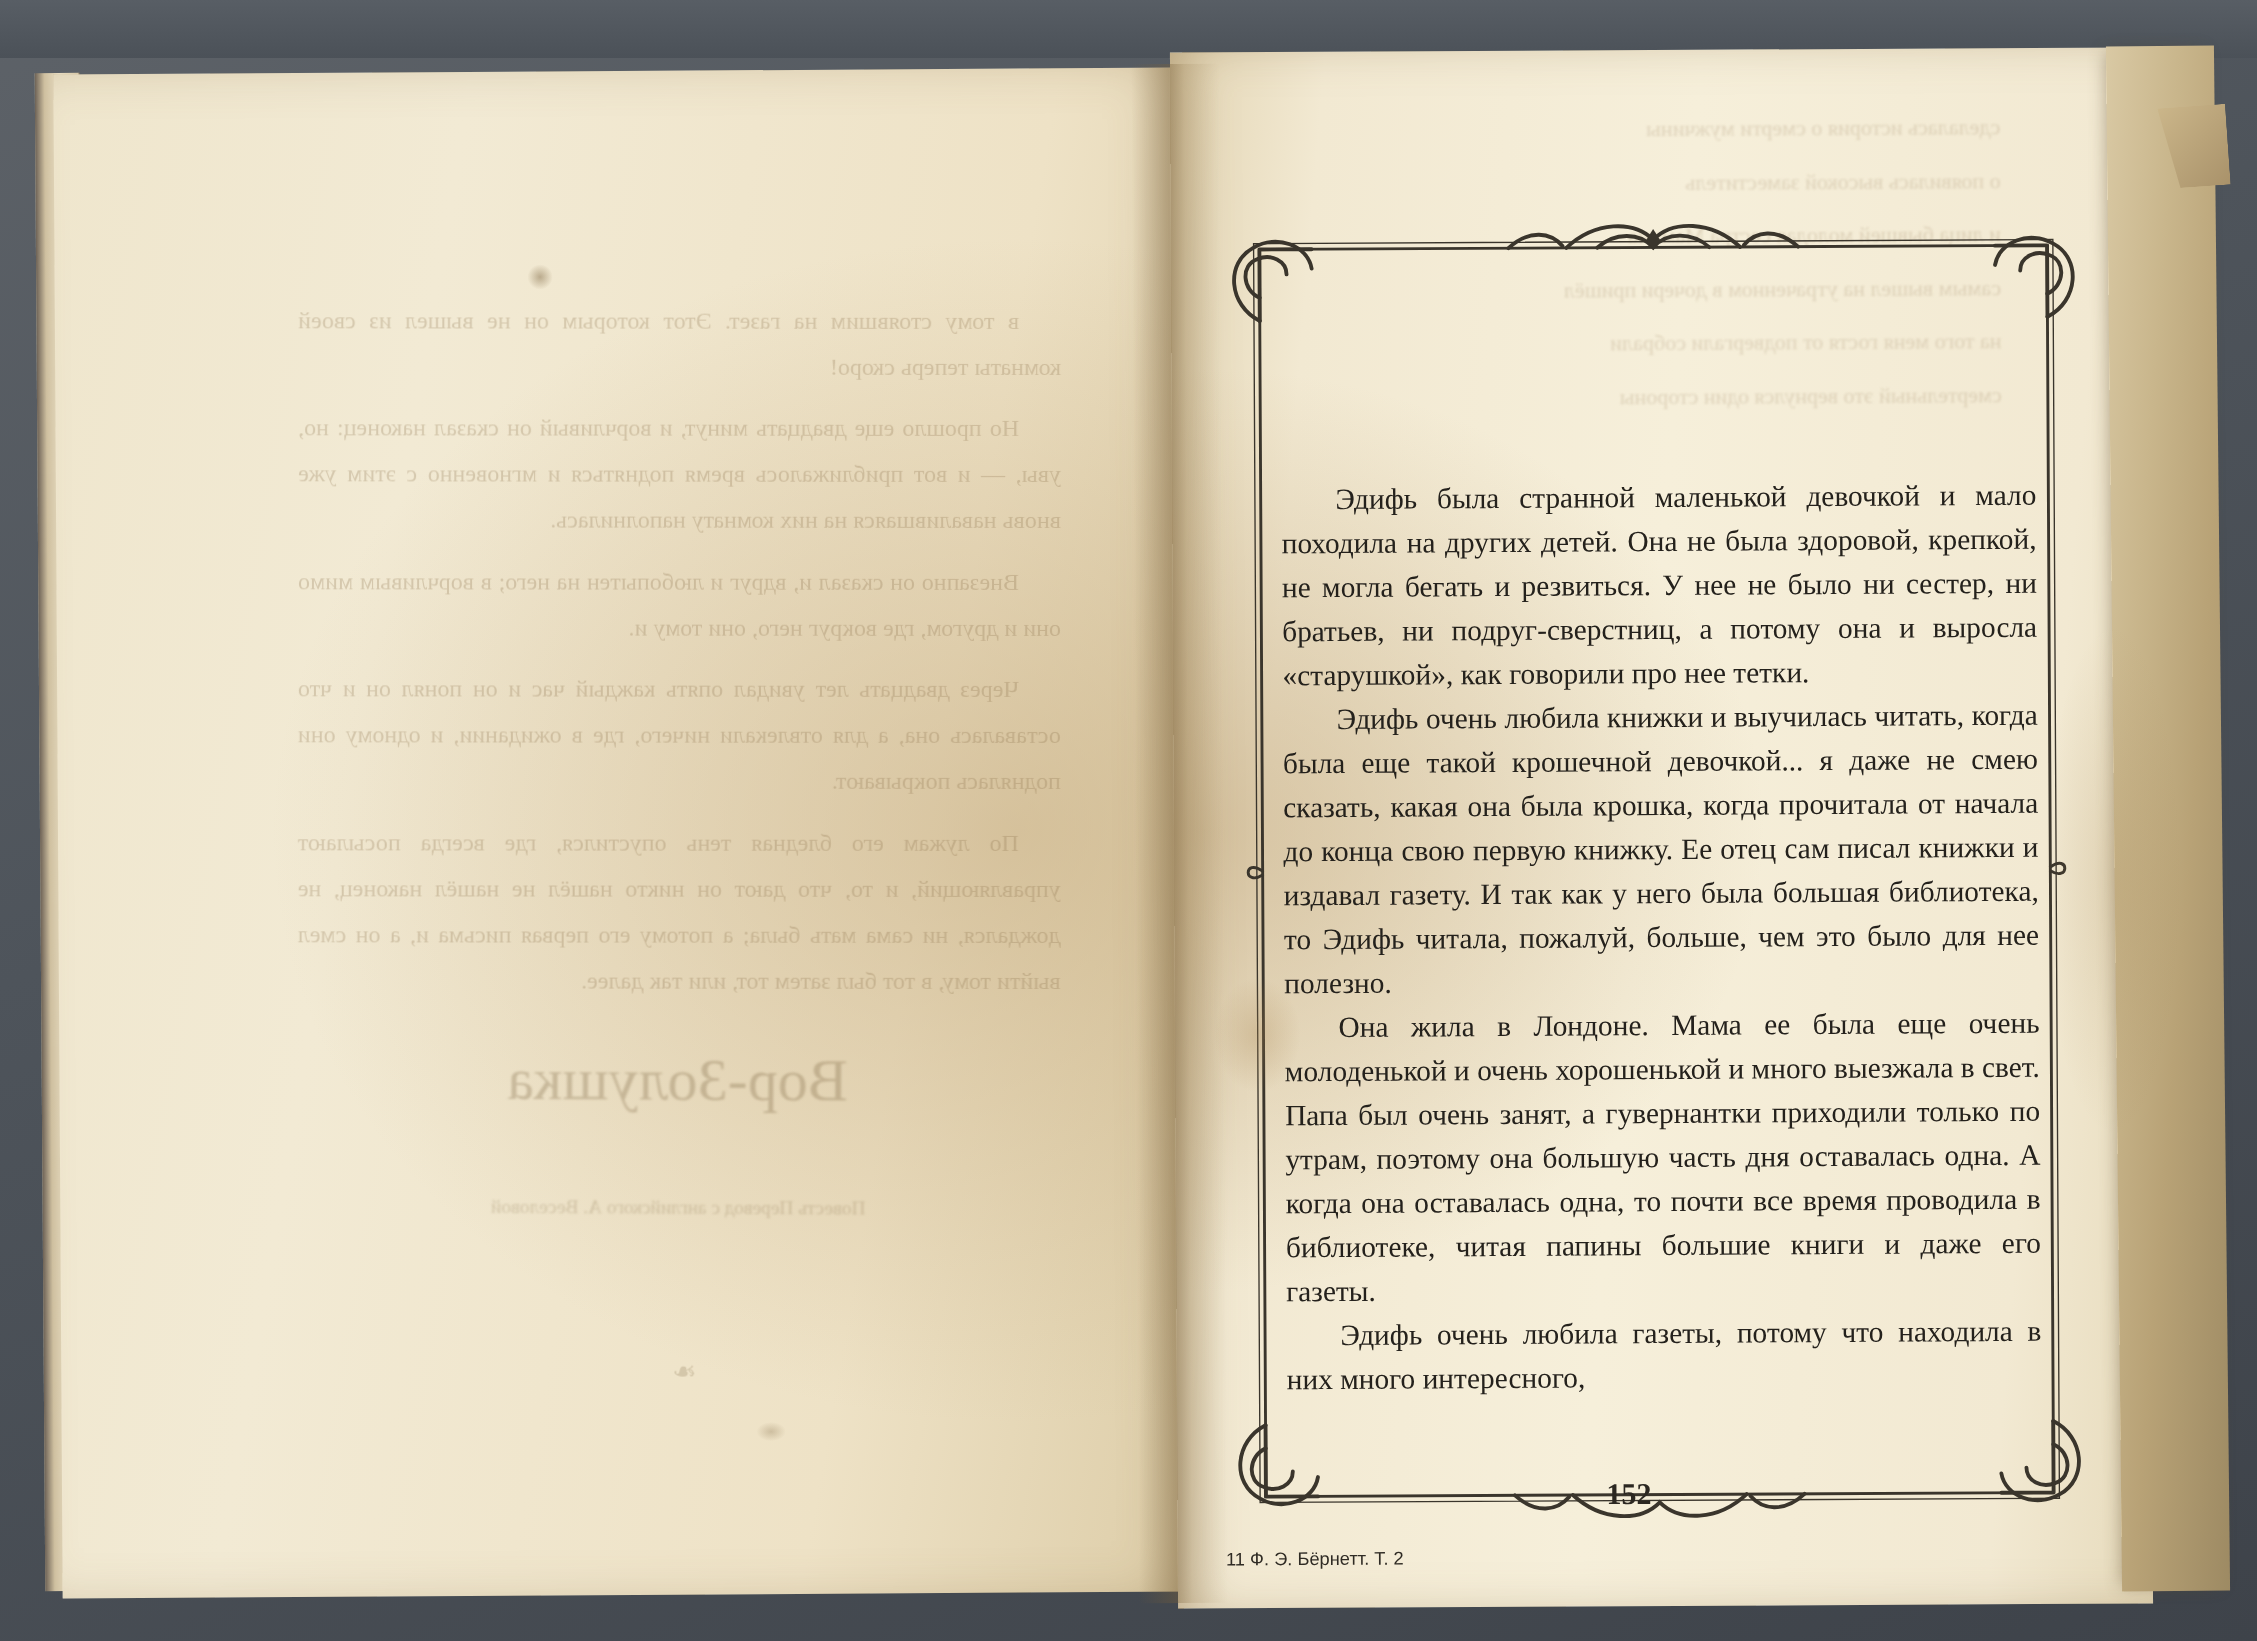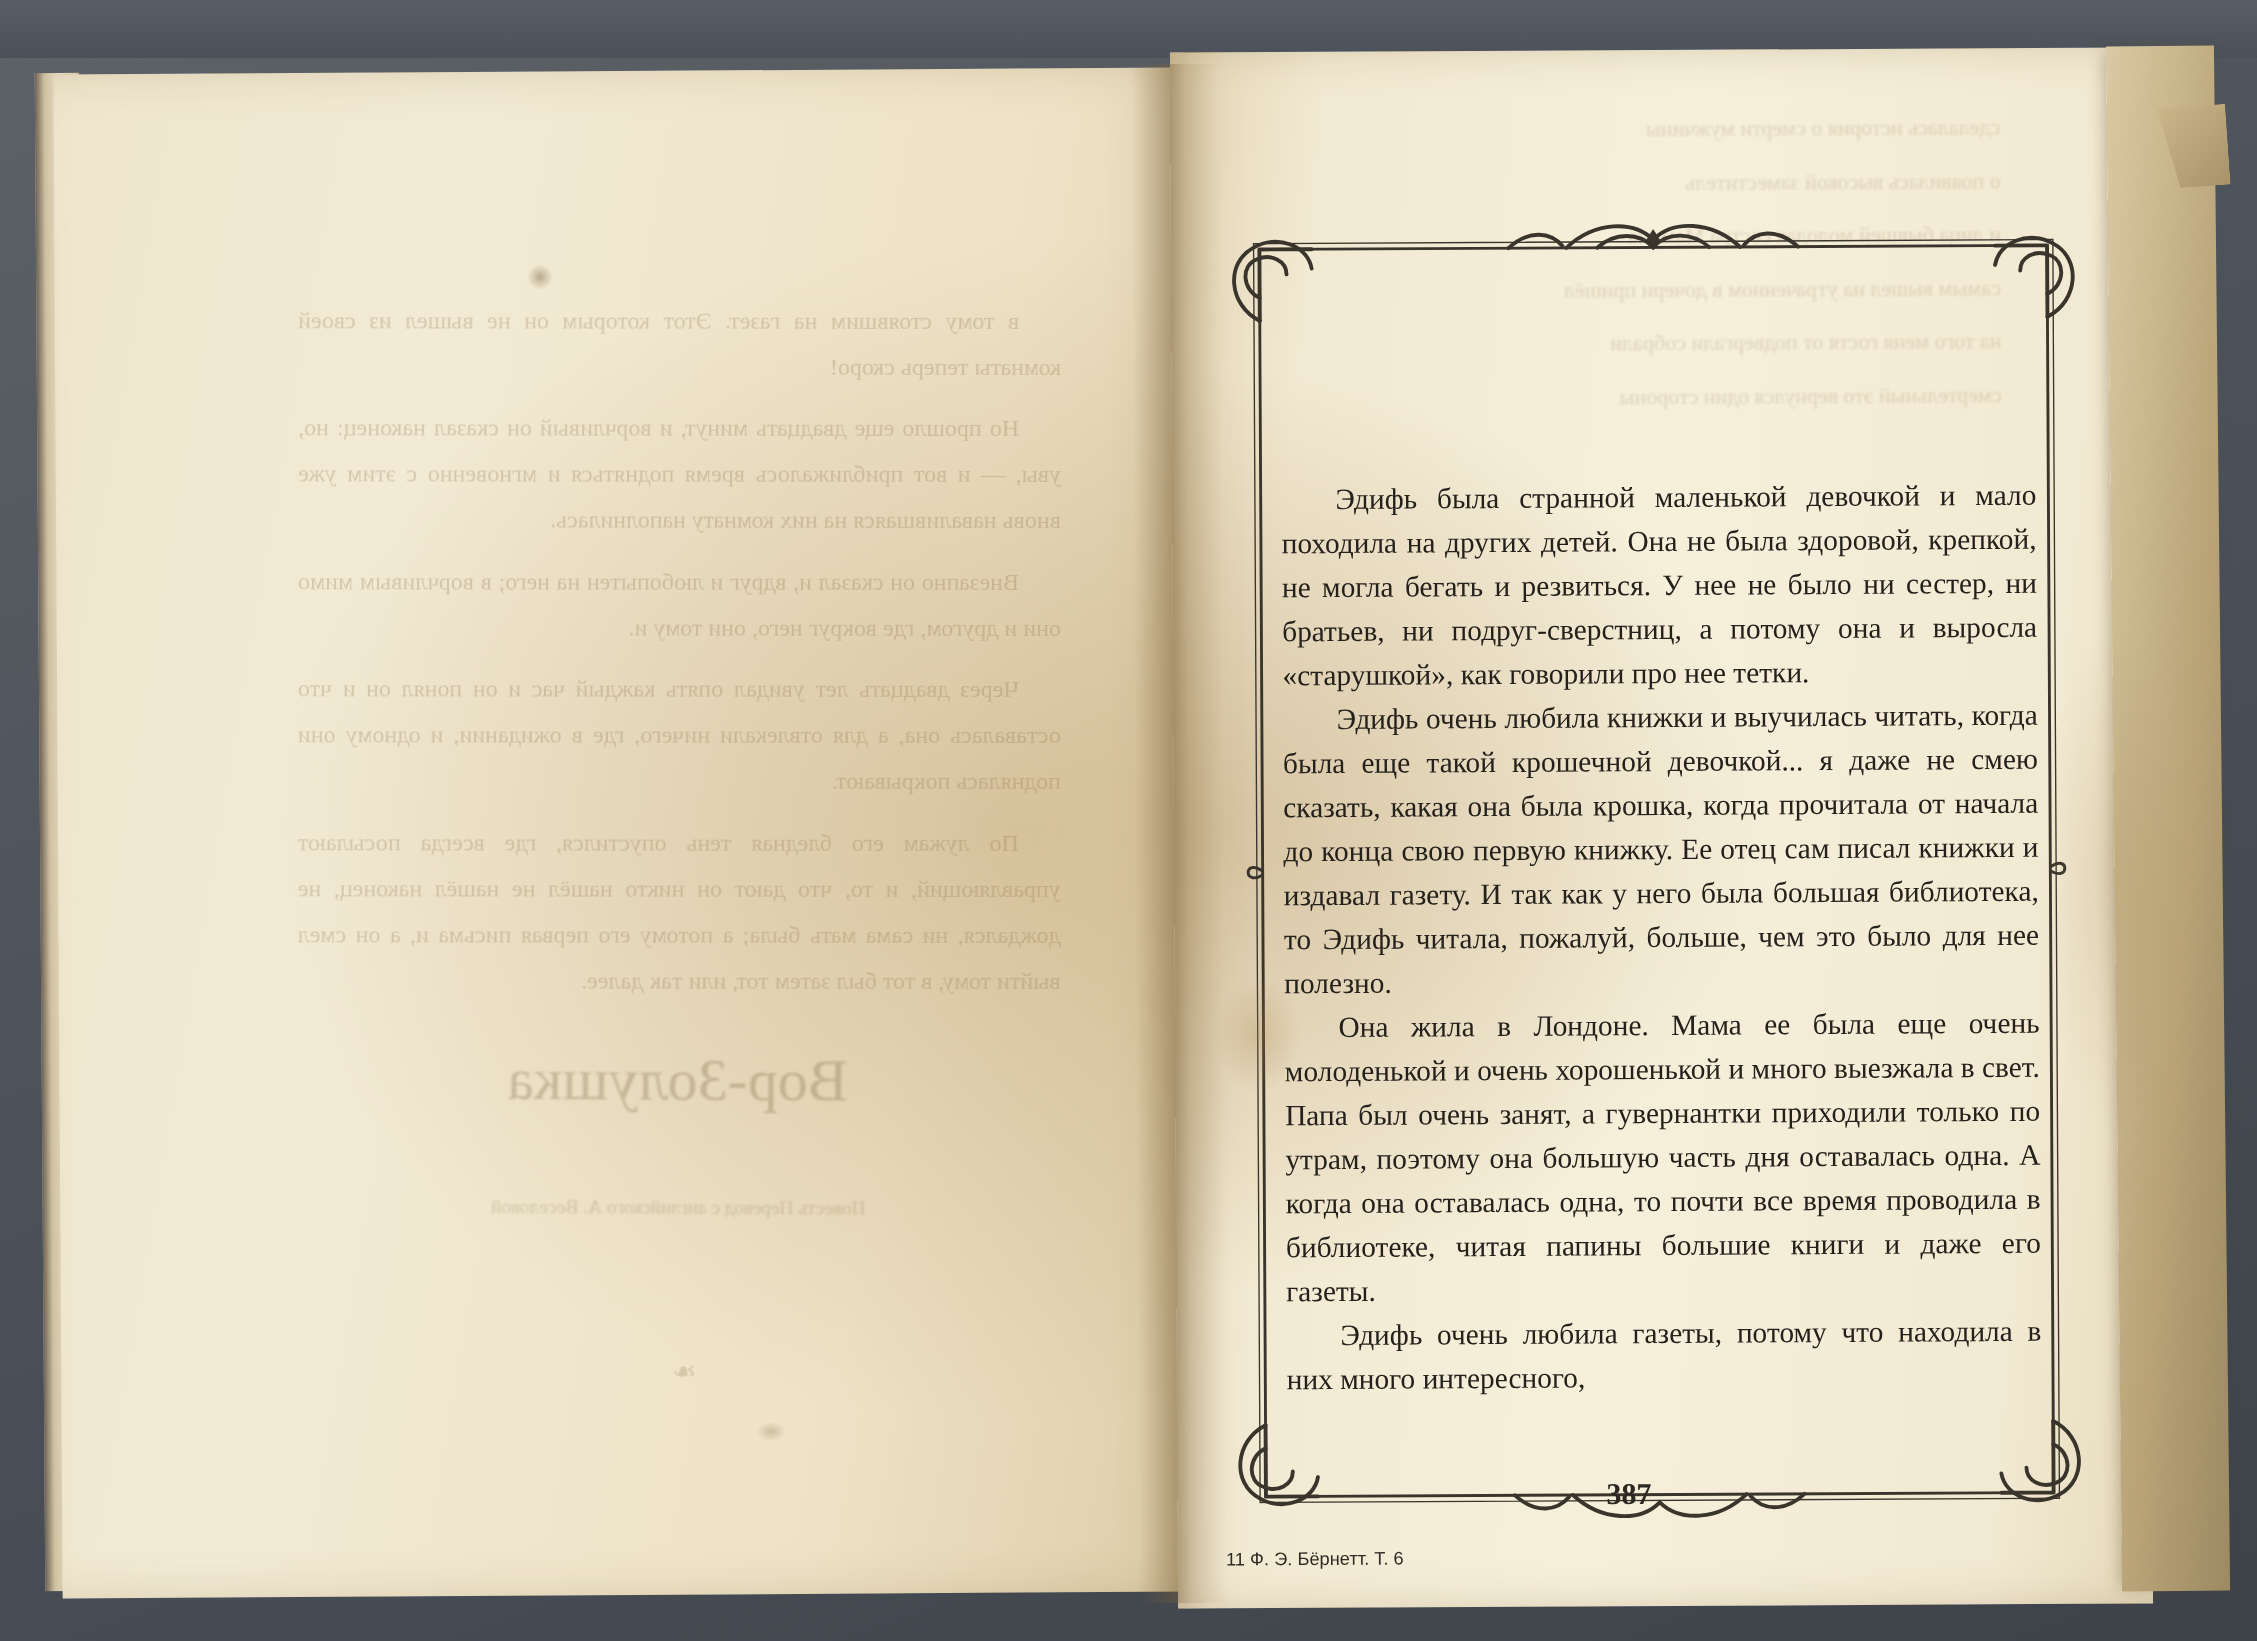--- a/index.html
+++ b/index.html
@@ -354,22 +354,22 @@
         </svg>
       </div>
 
       <div class="text-col">
         <p>Эдифь была странной маленькой девочкой и мало походила на других детей. Она не была здоровой, крепкой, не могла бегать и резвиться. У нее не было ни сестер, ни братьев, ни подруг-сверстниц, а потому она и выросла «старушкой», как говорили про нее тетки.</p>
         <p>Эдифь очень любила книжки и выучилась читать, когда была еще такой крошечной девочкой... я даже не смею сказать, какая она была крошка, когда прочитала от начала до конца свою первую книжку. Ее отец сам писал книжки и издавал газету. И так как у него была большая библиотека, то Эдифь читала, пожалуй, больше, чем это было для нее полезно.</p>
         <p>Она жила в Лондоне. Мама ее была еще очень молоденькой и очень хорошенькой и много выезжала в свет. Папа был очень занят, а гувернантки приходили только по утрам, поэтому она большую часть дня оставалась одна. А когда она оставалась одна, то почти все время проводила в библиотеке, читая папины большие книги и даже его газеты.</p>
         <p>Эдифь очень любила газеты, потому что находила в них много интересного,</p>
       </div>
 
-      <div class="page-number">387</div>
-      <div class="footline">11 Ф. Э. Бёрнетт. Т. 6</div>
+      <div class="page-number">152</div>
+      <div class="footline">11 Ф. Э. Бёрнетт. Т. 2</div>
 
       <div class="right-edge"></div>
       <div class="right-edge-fold"></div>
 
       <div class="stain s1"></div>
       <div class="stain s3"></div>
 
     </div>
   </div>
 </div>

